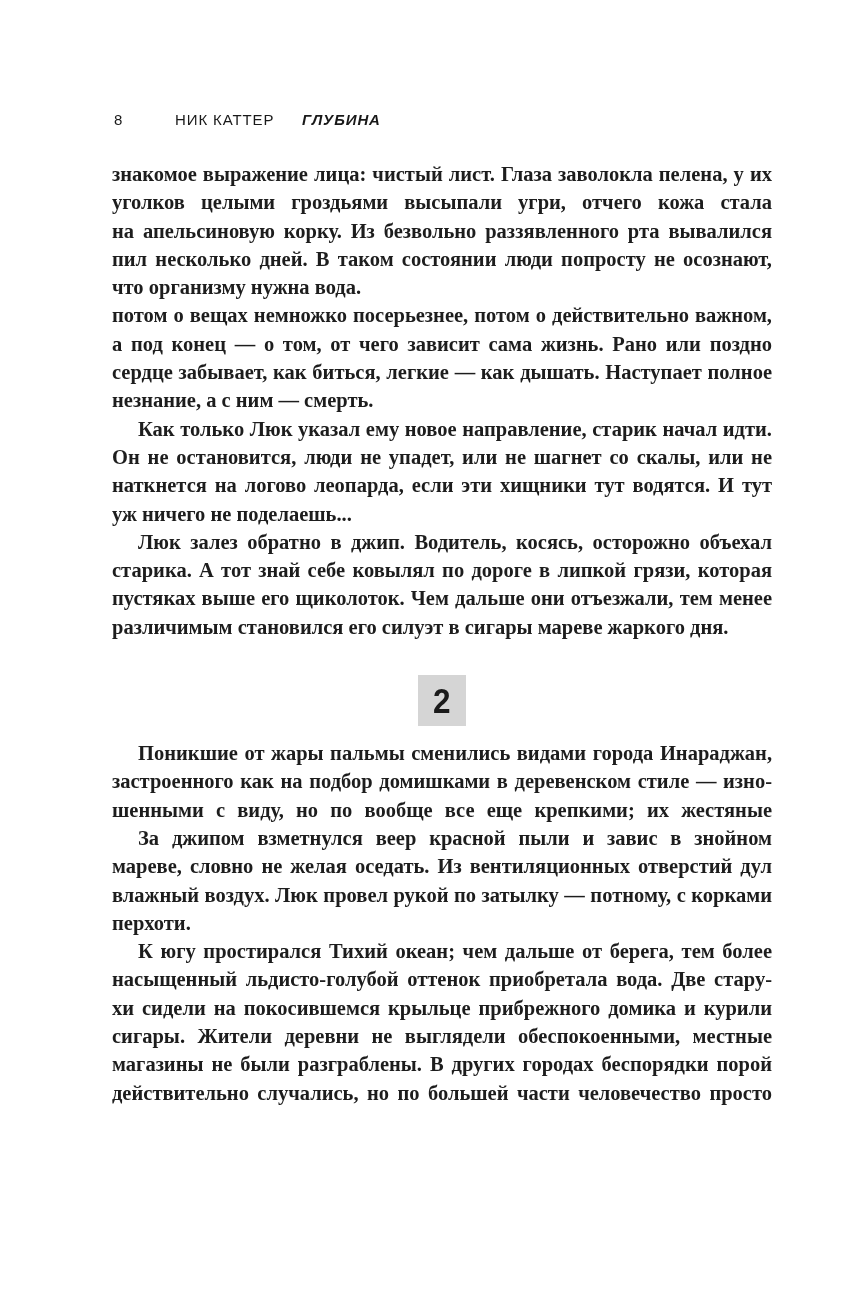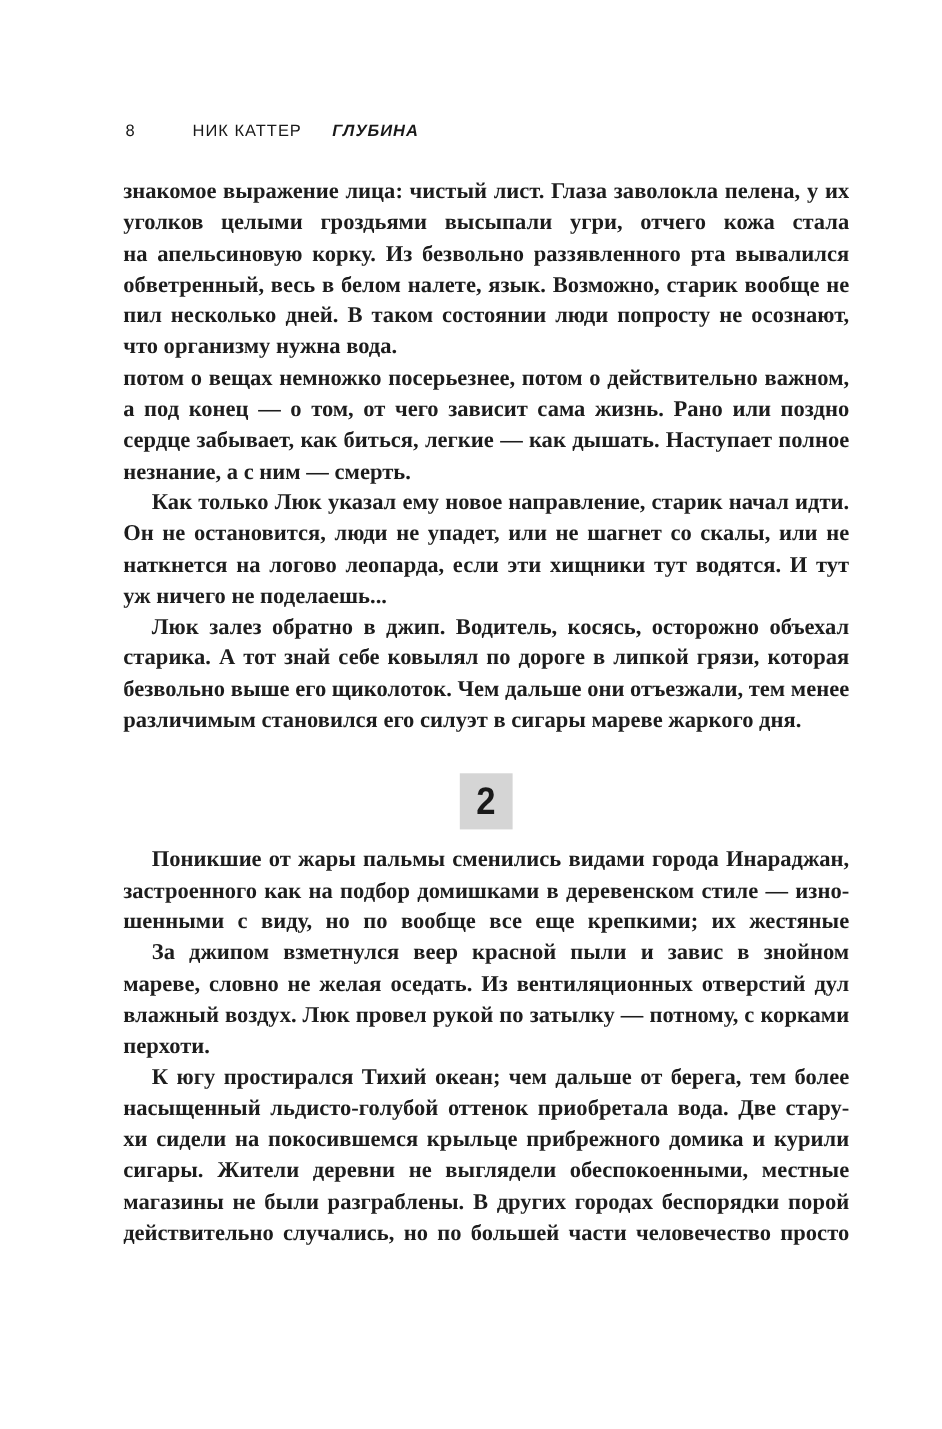--- a/index.html
+++ b/index.html
@@ -82,40 +82,39 @@
     <span class="pagenum">8</span>
     <span class="author">НИК КАТТЕР</span>
     <span class="booktitle">ГЛУБИНА</span>
   </div>
 
   <div class="body-text" id="body-text">
       <div class="paragraph">
         <div class="line">знакомое выражение лица: чистый лист. Глаза заволокла пелена, у их</div>
         <div class="line">уголков целыми гроздьями высыпали угри, отчего кожа стала похожей</div>
         <div class="line">на апельсиновую корку. Из безвольно раззявленного рта вывалился</div>
-        <div class="line">обветренный, весь в белом налете, язык. Возможно, старик вообще не</div>
         <div class="line">пил несколько дней. В таком состоянии люди попросту не осознают,</div>
         <div class="line last-line">что организму нужна вода.</div>
       </div>
       <div class="paragraph">
         <div class="line">потом о вещах немножко посерьезнее, потом о действительно важном,</div>
         <div class="line">а под конец — о том, от чего зависит сама жизнь. Рано или поздно</div>
         <div class="line">сердце забывает, как биться, легкие — как дышать. Наступает полное</div>
         <div class="line last-line">незнание, а с ним — смерть.</div>
       </div>
       <div class="paragraph">
         <div class="line first-indent">Как только Люк указал ему новое направление, старик начал идти.</div>
         <div class="line">Он не остановится, люди не упадет, или не шагнет со скалы, или не</div>
         <div class="line">наткнется на логово леопарда, если эти хищники тут водятся. И тут</div>
         <div class="line last-line">уж ничего не поделаешь...</div>
       </div>
       <div class="paragraph">
         <div class="line first-indent">Люк залез обратно в джип. Водитель, косясь, осторожно объехал</div>
         <div class="line">старика. А тот знай себе ковылял по дороге в липкой грязи, которая уже</div>
-        <div class="line">безвольно выше его щиколоток. Чем дальше они отъезжали, тем менее</div>
+        <div class="line">пустяках выше его щиколоток. Чем дальше они отъезжали, тем менее</div>
         <div class="line last-line">различимым становился его силуэт в сигары мареве жаркого дня.</div>
       </div>
       <div class="chapter-box" style="background: rgb(213, 213, 213);">
         <span class="digit">2</span>
       </div>
       <div class="paragraph">
         <div class="line first-indent">Поникшие от жары пальмы сменились видами города Инараджан,</div>
         <div class="line">застроенного как на подбор домишками в деревенском стиле — изно-</div>
         <div class="line">шенными с виду, но по вообще все еще крепкими; их жестяные крыши</div>
       </div>

